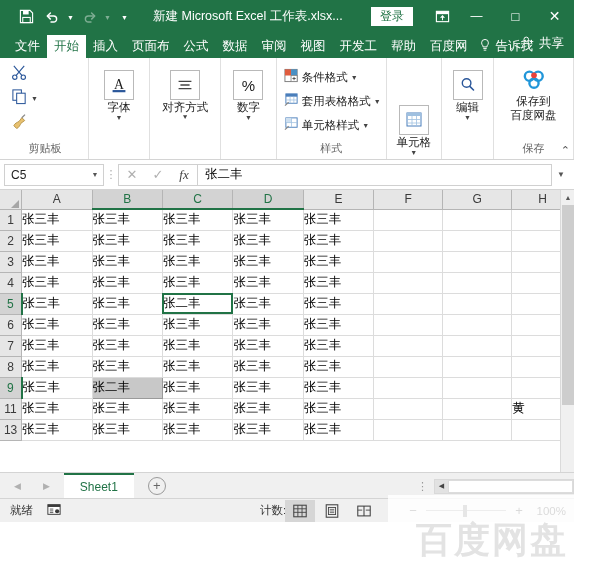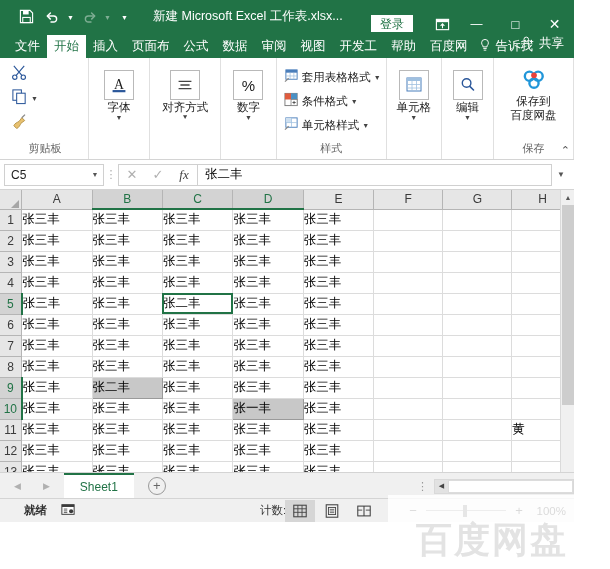--- a/index.html
+++ b/index.html
@@ -24,21 +24,21 @@
     cursor:pointer; color:#fff;
   }
   .qat-btn.dim { color:#7fae94; }
   .qat-caret { width:9px;height:24px;display:flex;align-items:flex-end;justify-content:center;
     padding-bottom:7px; font-size:7px; line-height:7px; color:#ffffff; cursor:pointer;}
   .qat-caret.dim{color:#7fae94;}
   .title-text {
     flex:0 0 auto; margin-left: 24px; font-size:12.5px; color:#ffffff; white-space:nowrap;
     letter-spacing:0px;
   }
-  .titlebar-right { position:absolute; right:0; top:8px; height:32px; display:flex; align-items:center;justify-content:center; }
+  .titlebar-right { position:absolute; right:0; top:0; height:32px; display:flex; align-items:center;justify-content:center; }
   .signin {
     background:#ffffff; color:#217346; font-size:12px; height:19px; line-height:19px;
     padding: 0 9px; margin-right:14px; cursor:pointer; white-space:nowrap;
   }
   .ribbon-opt { width:30px;height:32px;display:flex;align-items:center;justify-content:center;cursor:pointer;}
   .wbtn { width:39px;height:32px;display:flex;align-items:center;justify-content:center;cursor:pointer;color:#fff;}
 
   
   .tabbar {
     height: 26px; background:#217346; display:flex; align-items:flex-end;
@@ -140,21 +140,21 @@
   .sb-dots { color:#999; font-size:11px; padding-right:6px; }
   .hsbar { width:140px; height:15px; background:#f0f0f0; border:1px solid #d9d9d9;
            display:flex; align-items:stretch; position:relative;}
   .hs-arrow{width:13px;display:flex;align-items:center;justify-content:center;font-size:7px;color:#444;
             background:#e2e2e2;cursor:pointer;}
   .hs-thumb{flex:1;background:#ffffff;border:1px solid #dcdcdc;cursor:pointer;}
 
   
   .statusbar { height:24px; background:#f0f0f0; border-top:1px solid #d4d4d4;
                display:flex; align-items:center; position:relative; font-size:11.5px; color:#333;}
-  .st-ready { padding-left:24px;font-weight:bold; }
+  .st-ready { padding-left:10px; }
   .st-rec { margin-left:14px; cursor:pointer; font-size:12px; }
   .st-count { position:absolute; left:244px;margin-left:16px; }
   .st-views { position:absolute; left:285px; display:flex; align-items:center; gap:2px;}
   .vbtn { width:30px;height:22px;display:flex;align-items:center;justify-content:center;cursor:pointer;}
   .vbtn.on { background:#d6d6d6; }
   .st-zoom { position:absolute; right:8px; display:flex; align-items:center; gap:7px;}
   .zm-btn{cursor:pointer;font-size:13px;color:#333;width:12px;text-align:center;}
   .zslider{width:80px;height:12px;position:relative;display:flex;align-items:center;}
   .ztrack{width:100%;height:1px;background:#9a9a9a;}
   .zmid{position:absolute;left:40px;width:1px;height:7px;background:#9a9a9a;}
@@ -335,61 +335,61 @@
       </div>
       <div class="rgroup-label"></div>
     </div>
 
     <div class="rgroup" style="width:110px;">
       <div class="rgroup-body" style="padding-top:4px;">
         <div class="smallcol" style="gap:3px;">
           <div class="smallbtn">
             <span>
               <svg width="15" height="15" viewBox="0 0 16 16">
-                <rect x="2" y="2" width="12" height="10" fill="#fff" stroke="#4a7ebb" stroke-width="1"></rect>
-                <rect x="2" y="2" width="12" height="3" fill="#4a7ebb"></rect>
-                <path d="M2 8.5h12M6.5 5v7M10.5 5v7" stroke="#9fc0e0" stroke-width=".8"></path>
-                <path d="M1 14.5 5 11" stroke="#888" stroke-width="1.3"></path>
-              </svg>
-            </span>
-            <span class="lbl">套用表格格式</span>
-            <span class="caret">▼</span>
-          </div>
-          <div class="smallbtn">
-            <span>
-              <svg width="15" height="15" viewBox="0 0 16 16">
                 <rect x="1" y="1.5" width="13" height="13" fill="#fff" stroke="#7a7a7a" stroke-width="1"></rect>
                 <rect x="1" y="1.5" width="6.5" height="6.5" fill="#e05c3e"></rect>
                 <rect x="7.5" y="1.5" width="6.5" height="6.5" fill="#4a90c4"></rect>
                 <rect x="7.5" y="8" width="6.5" height="6.5" fill="#fff" stroke="#7a7a7a" stroke-width=".8"></rect>
                 <path d="M9 11.2h3.5M10.7 9.5v3.5" stroke="#444" stroke-width=".9"></path>
               </svg>
             </span>
             <span class="lbl">条件格式</span>
             <span class="caret">▼</span>
           </div>
           <div class="smallbtn">
             <span>
               <svg width="15" height="15" viewBox="0 0 16 16">
                 <rect x="2" y="2" width="12" height="10" fill="#fff" stroke="#4a7ebb" stroke-width="1"></rect>
+                <rect x="2" y="2" width="12" height="3" fill="#4a7ebb"></rect>
+                <path d="M2 8.5h12M6.5 5v7M10.5 5v7" stroke="#9fc0e0" stroke-width=".8"></path>
+                <path d="M1 14.5 5 11" stroke="#888" stroke-width="1.3"></path>
+              </svg>
+            </span>
+            <span class="lbl">套用表格格式</span>
+            <span class="caret">▼</span>
+          </div>
+          <div class="smallbtn">
+            <span>
+              <svg width="15" height="15" viewBox="0 0 16 16">
+                <rect x="2" y="2" width="12" height="10" fill="#fff" stroke="#4a7ebb" stroke-width="1"></rect>
                 <rect x="2" y="2" width="6" height="5" fill="#cfe0f0"></rect>
                 <path d="M2 7h12M8 2v10" stroke="#9fc0e0" stroke-width=".8"></path>
                 <path d="M1 14.5 5 11" stroke="#888" stroke-width="1.3"></path>
               </svg>
             </span>
             <span class="lbl">单元格样式</span>
             <span class="caret">▼</span>
           </div>
         </div>
       </div>
       <div class="rgroup-label">样式</div>
     </div>
 
     <div class="rgroup" style="width:56px;">
-      <div class="rgroup-body" style="justify-content:center;padding-top:6px;">
+      <div class="rgroup-body" style="justify-content:center;padding-top:6px;align-items:flex-end;">
         <div class="bigbtn">
           <span class="boxicon">
             <svg width="20" height="20" viewBox="0 0 20 20">
               <rect x="3" y="3" width="14" height="13" fill="#fff" stroke="#4a7ebb" stroke-width="1"></rect>
               <rect x="3" y="3" width="14" height="3" fill="#9fc0e0"></rect>
               <path d="M3 9.5h14M3 13h14M8 6v10M12.5 6v10" stroke="#9fc0e0" stroke-width=".8"></path>
             </svg>
           </span>
           <span class="lbl">单元格</span>
           <span class="caret">▼</span>
@@ -561,51 +561,29 @@
             <td class="cell" style="width: 72px;">张三丰</td>
             <td class="cell hl" style="width: 72px;">张二丰</td>
             <td class="cell" style="width: 72px;">张三丰</td>
             <td class="cell" style="width: 72px;">张三丰</td>
             <td class="cell" style="width: 72px;">张三丰</td>
             <td class="cell" style="width: 72px;"></td>
             <td class="cell" style="width: 72px;"></td>
             <td class="cell" style="width: 64px;"></td>
           </tr>
           <tr>
-            <td class="rowhead sel">10</td>
-            <td class="cell" style="width: 72px;">张三丰</td>
-            <td class="cell" style="width: 72px;">张三丰</td>
-            <td class="cell" style="width: 72px;">张三丰</td>
-            <td class="cell hl" style="width: 72px;">张一丰</td>
-            <td class="cell" style="width: 72px;">张三丰</td>
-            <td class="cell" style="width: 72px;"></td>
-            <td class="cell" style="width: 72px;"></td>
-            <td class="cell" style="width: 64px;"></td>
-          </tr>
-          <tr>
             <td class="rowhead">11</td>
             <td class="cell" style="width: 72px;">张三丰</td>
             <td class="cell" style="width: 72px;">张三丰</td>
             <td class="cell" style="width: 72px;">张三丰</td>
             <td class="cell" style="width: 72px;">张三丰</td>
             <td class="cell" style="width: 72px;">张三丰</td>
             <td class="cell" style="width: 72px;"></td>
             <td class="cell" style="width: 72px;"></td>
             <td class="cell" style="width: 64px;">黄</td>
-          </tr>
-          <tr>
-            <td class="rowhead">12</td>
-            <td class="cell" style="width: 72px;">张三丰</td>
-            <td class="cell" style="width: 72px;">张三丰</td>
-            <td class="cell" style="width: 72px;">张三丰</td>
-            <td class="cell" style="width: 72px;">张三丰</td>
-            <td class="cell" style="width: 72px;">张三丰</td>
-            <td class="cell" style="width: 72px;"></td>
-            <td class="cell" style="width: 72px;"></td>
-            <td class="cell" style="width: 64px;"></td>
           </tr>
           <tr>
             <td class="rowhead">13</td>
             <td class="cell" style="width: 72px;">张三丰</td>
             <td class="cell" style="width: 72px;">张三丰</td>
             <td class="cell" style="width: 72px;">张三丰</td>
             <td class="cell" style="width: 72px;">张三丰</td>
             <td class="cell" style="width: 72px;">张三丰</td>
             <td class="cell" style="width: 72px;"></td>
             <td class="cell" style="width: 72px;"></td>

